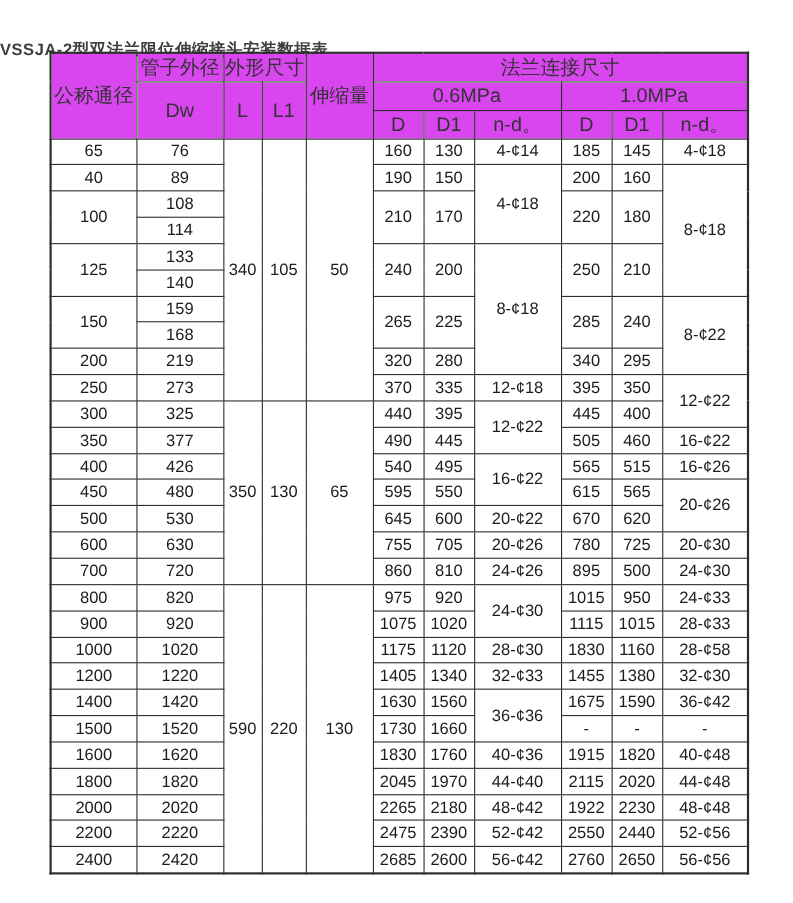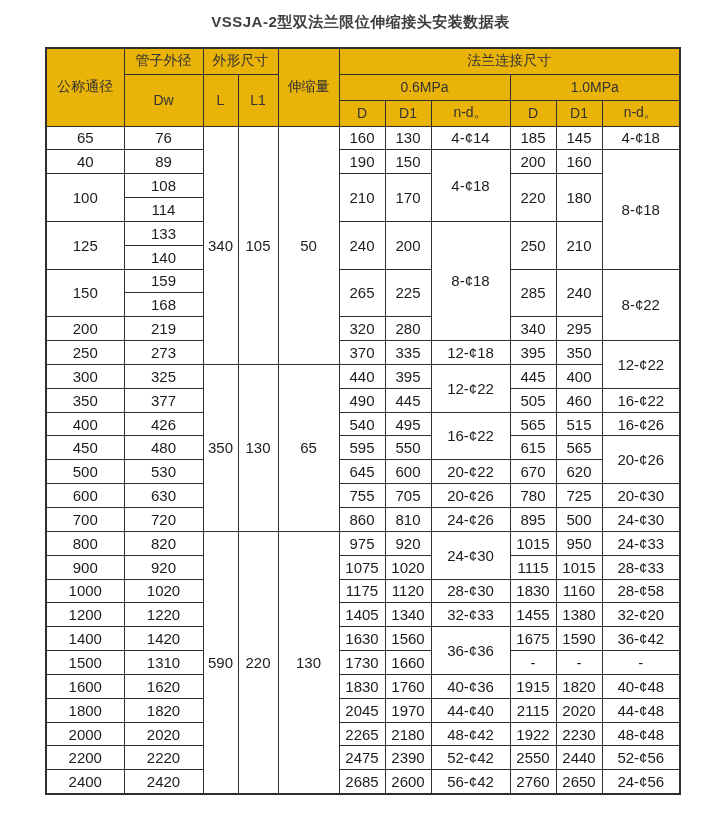--- a/index.html
+++ b/index.html
@@ -1,24 +1,24 @@
 <!DOCTYPE html>
 <html><head>
 <meta charset="utf-8">
 <style>
   html,body{margin:0;padding:0;}
   body{font-family:"Liberation Sans","DejaVu Sans",sans-serif;background:#ffffff;}
   .page{position:relative;width:721px;height:821px;background:#ffffff;overflow:hidden;}
-  .title{position:absolute;top:13px;left:0;width:100%;text-align:center;
+  .title{position:absolute;top:36px;left:0;width:100%;text-align:left;
          font-size:15px;font-weight:bold;color:#3f3f3f;letter-spacing:0.5px;}
   table.data{position:absolute;left:45px;top:47px;width:634px;
              border-collapse:collapse;table-layout:fixed;
              border:2px solid #2e2e2e;}
   th,td{border:1px solid #2e2e2e;text-align:center;vertical-align:middle;padding:0;overflow:hidden;}
-  thead th{background:#eab308;font-weight:normal;color:#333333;font-size:14px;}
+  thead th{background:#d946ef;font-weight:normal;color:#333333;font-size:18px;}
   thead tr{height:26px;}
   tbody tr{height:23.85px;}
   tbody td{font-size:15px;color:#1c1c1c;font-family:"Liberation Sans","DejaVu Sans",sans-serif;}
 </style>
 </head>
 <body>
 
 <div class="page">
   <div class="title">VSSJA-2型双法兰限位伸缩接头安装数据表</div>
 
@@ -239,35 +239,35 @@
           <td>28-¢58</td>
         </tr>
         <tr>
           <td>1200</td>
           <td>1220</td>
           <td>1405</td>
           <td>1340</td>
           <td>32-¢33</td>
           <td>1455</td>
           <td>1380</td>
-          <td>32-¢20</td>
+          <td>32-¢30</td>
         </tr>
         <tr>
           <td>1400</td>
           <td>1420</td>
           <td>1630</td>
           <td>1560</td>
           <td rowspan="2">36-¢36</td>
           <td>1675</td>
           <td>1590</td>
           <td>36-¢42</td>
         </tr>
         <tr>
           <td>1500</td>
-          <td>1310</td>
+          <td>1520</td>
           <td>1730</td>
           <td>1660</td>
           <td>-</td>
           <td>-</td>
           <td>-</td>
         </tr>
         <tr>
           <td>1600</td>
           <td>1620</td>
           <td>1830</td>
@@ -308,17 +308,17 @@
           <td>52-¢56</td>
         </tr>
         <tr>
           <td>2400</td>
           <td>2420</td>
           <td>2685</td>
           <td>2600</td>
           <td>56-¢42</td>
           <td>2760</td>
           <td>2650</td>
-          <td>24-¢56</td>
+          <td>56-¢56</td>
         </tr>
       </tbody>
   </table>
 </div>
 
 </body></html>

